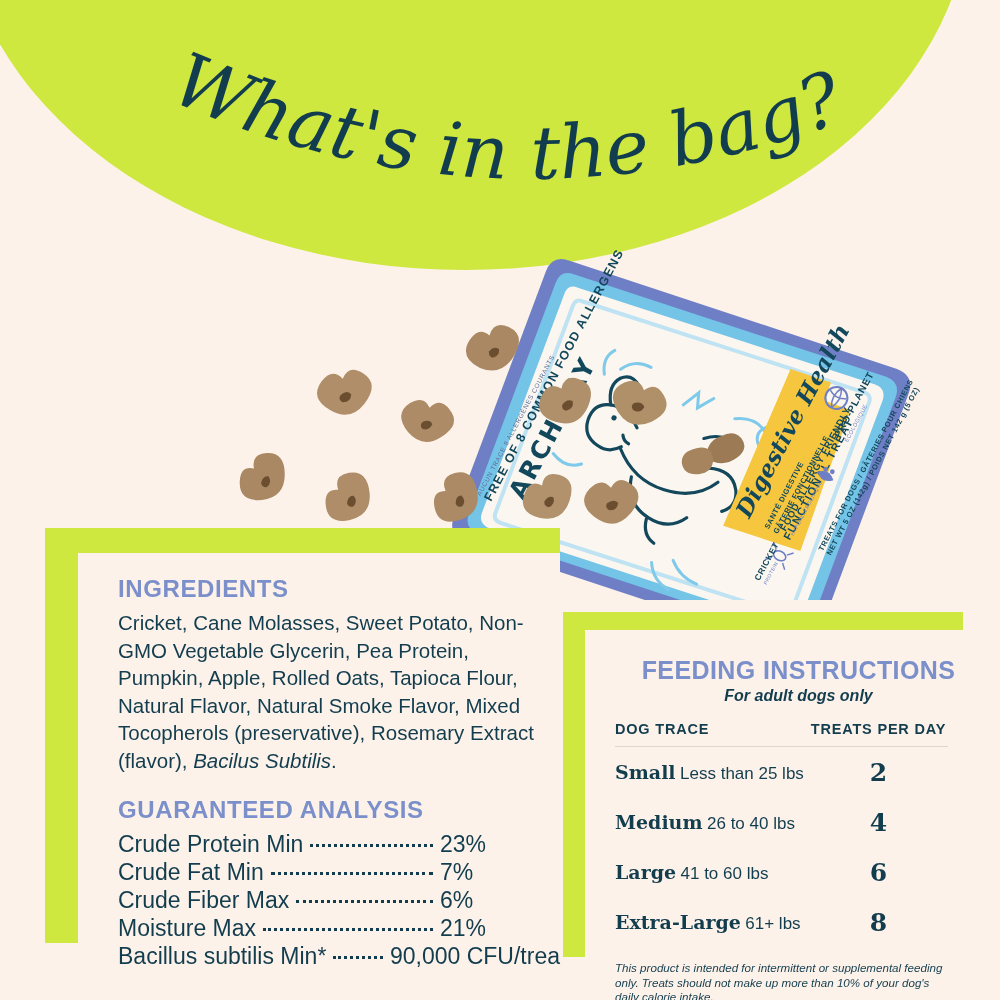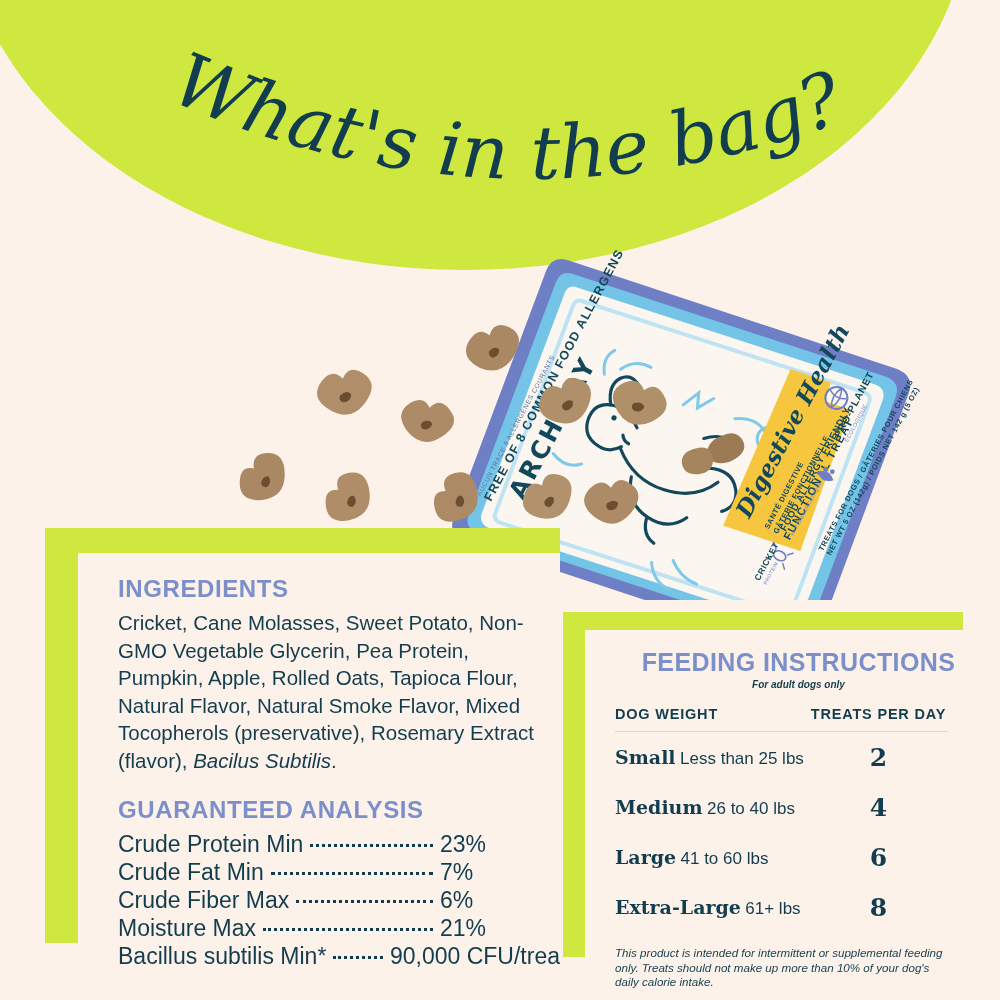--- a/index.html
+++ b/index.html
@@ -96,27 +96,27 @@
   #feeding-card{left:563px; top:612px; width:437px; height:345px;}
   #feeding-card .accent{width:400px;height:345px;}
   #feeding-card .panel{left:22px; top:18px; width:415px; height:327px;}
   .feed-pad{padding:18px 18px 0 30px;}
   .feed-head{
     color:#7B8FCB;
     font-weight:bold;
     font-size:25px;
     letter-spacing:0.4px;
     text-align:center;
-    margin:0 0 2px 0;
+    margin:8px 0 2px 0;
   }
   .feed-sub{
     color:#123D4E;
     font-style:italic;
     font-weight:bold;
-    font-size:10px;
+    font-size:16px;
     text-align:center;
     margin:0 0 16px 0;
   }
   .feed-table{width:333px; border-collapse:collapse;}
   .feed-table th{
     color:#123D4E;
     font-size:14.5px;
     font-weight:bold;
     letter-spacing:0.8px;
     text-align:left;
@@ -331,21 +331,21 @@
   <div class="card" id="feeding-card">
     <div class="accent"></div>
     <div class="panel">
       <div class="feed-pad">
         <h2 class="feed-head">FEEDING INSTRUCTIONS</h2>
         <div class="feed-sub">For adult dogs only</div>
 
         <table class="feed-table">
           <thead>
             <tr>
-              <th>DOG WEIGHT</th>
+              <th>DOG TRACE</th>
               <th class="right">TREATS PER DAY</th>
             </tr>
           </thead>
           <tbody>
             <tr>
               <td>
                 <span class="sz">Small</span>
                 <span class="rng">Less than 25 lbs</span>
               </td>
               <td class="cnt">2</td>

